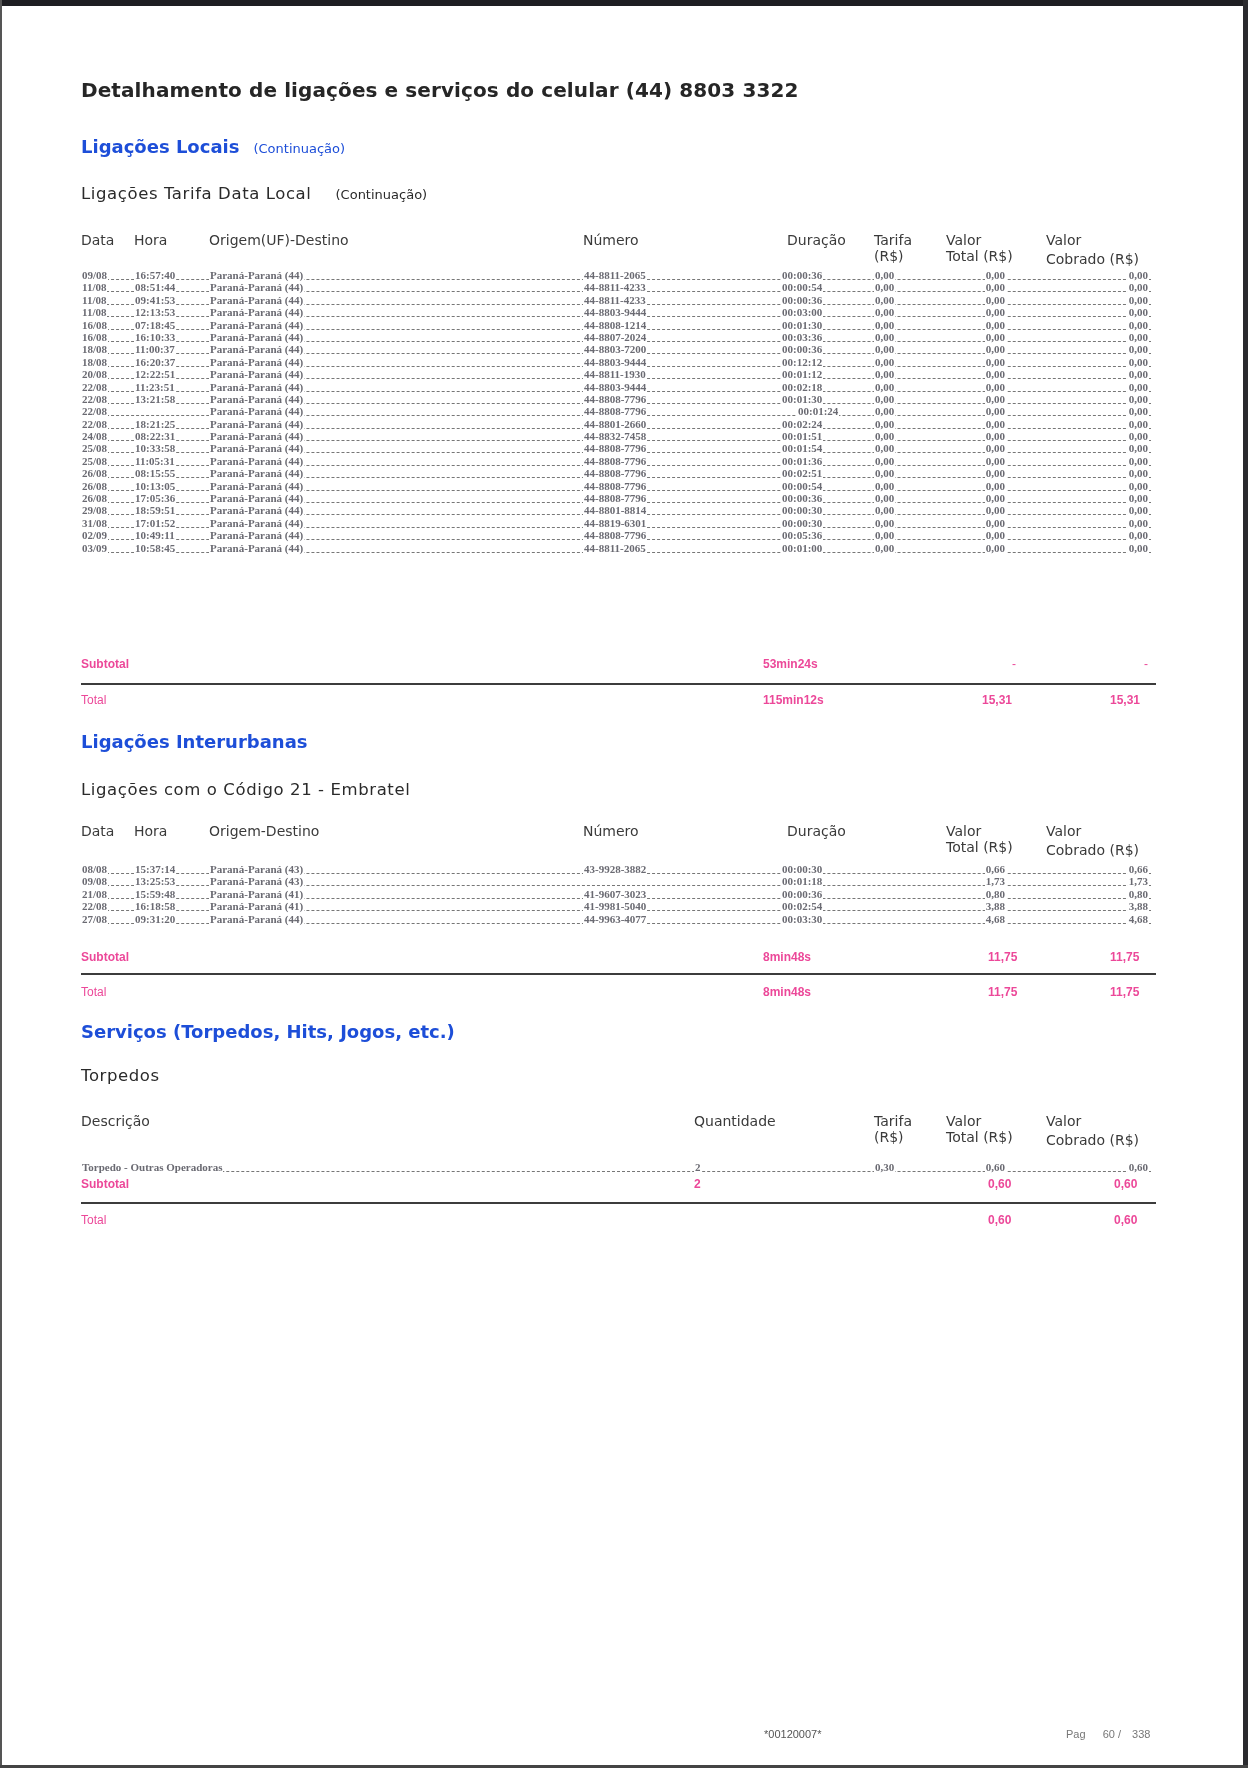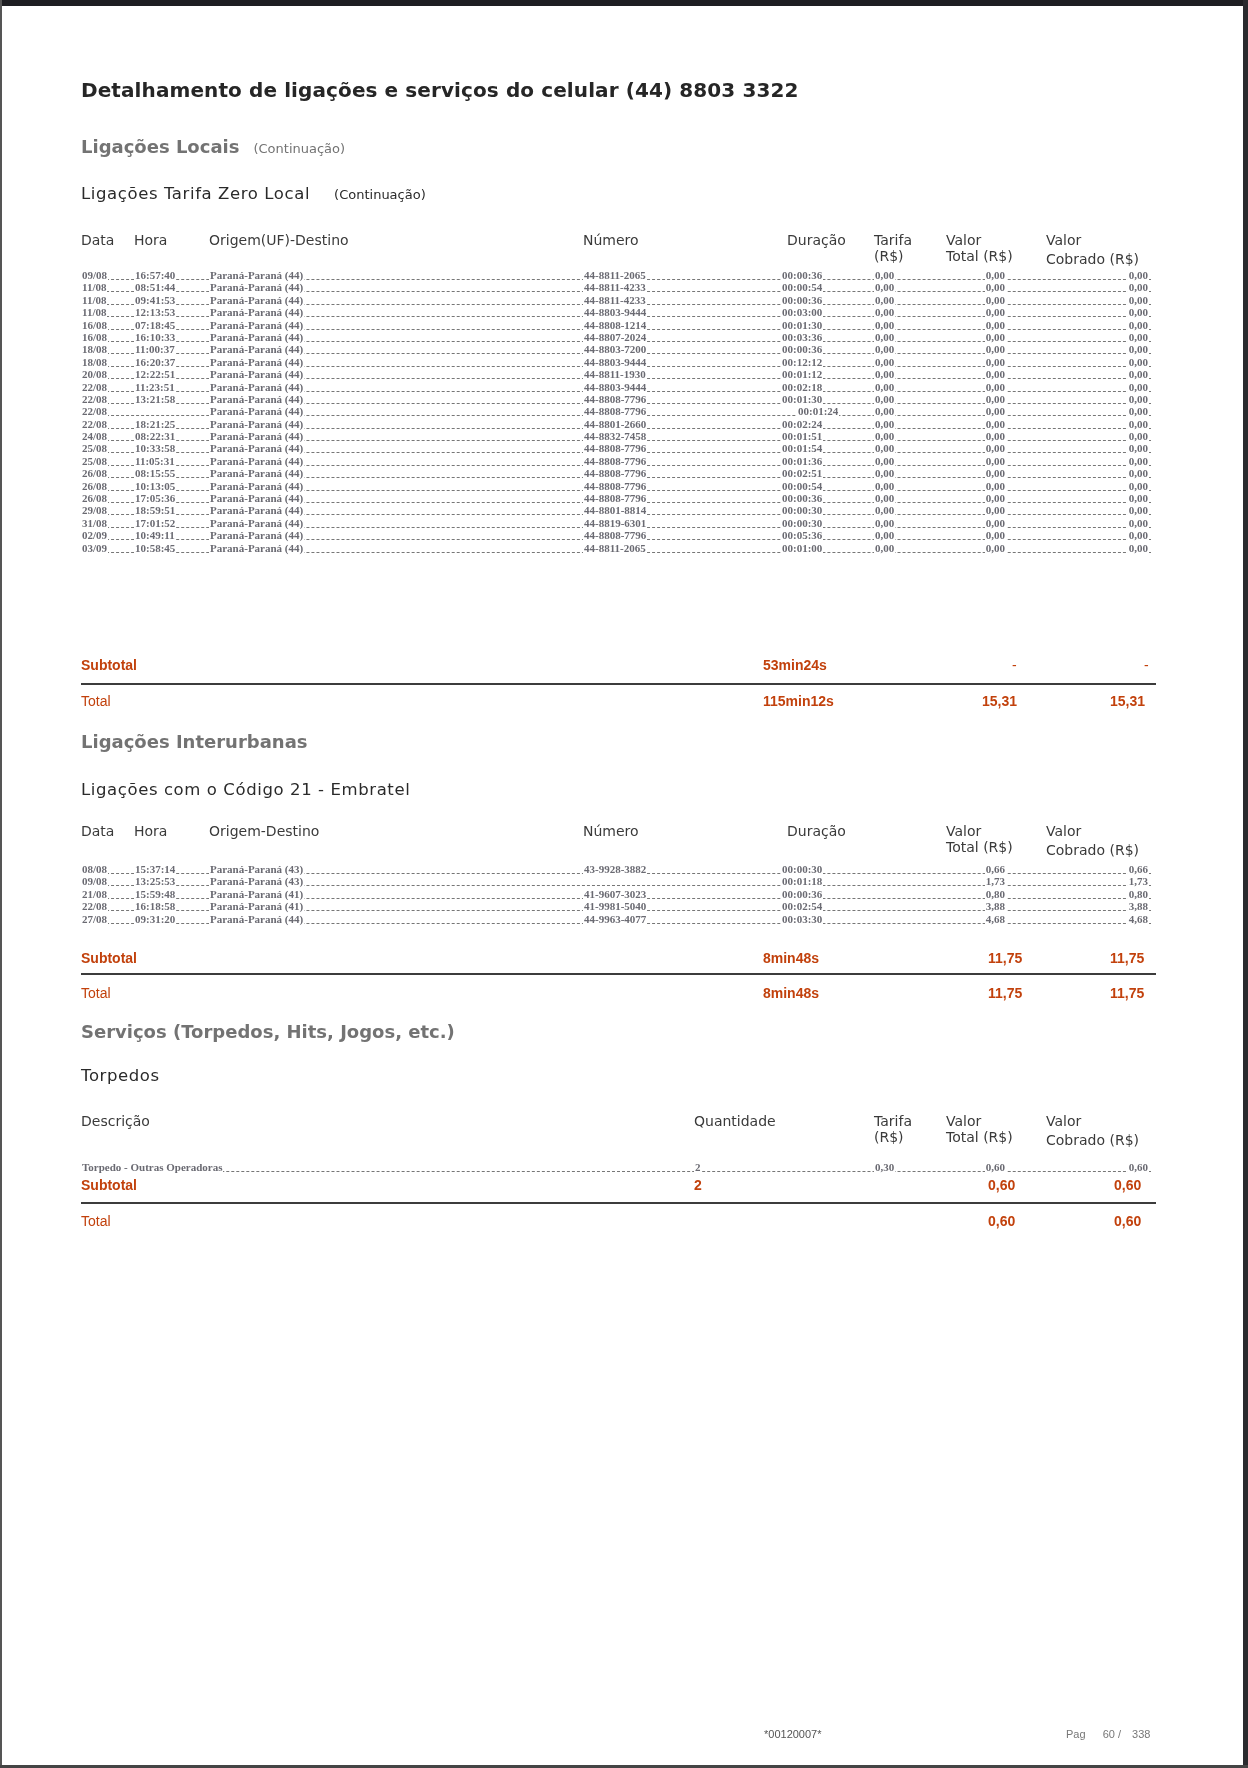--- a/index.html
+++ b/index.html
@@ -10,21 +10,21 @@
     color: #2b2b2b;
   }
   .scan-top { position: absolute; left: 0; top: 0; width: 1248px; height: 6px; background: #1e1e22; }
   .scan-right { position: absolute; right: 0; top: 0; width: 5px; height: 1768px; background: #2a2a2e; }
   .scan-left { position: absolute; left: 0; top: 0; width: 2px; height: 1768px; background: #555; }
   .scan-bottom { position: absolute; left: 0; bottom: 0; width: 1248px; height: 3px; background: #444; }
 
   .page { position: absolute; left: 81px; top: 0; width: 1070px; }
 
   .title { position: absolute; top: 78px; left: 0; font-size: 20px; font-weight: 600; color: #262626; letter-spacing: 0.1px; }
-  .h1 { position: absolute; left: 0; font-size: 18px; font-weight: 600; color: #737373; }
+  .h1 { position: absolute; left: 0; font-size: 18px; font-weight: 600; color: #1d4ed8; }
   .h2 { position: absolute; left: 0; font-size: 16.5px; font-weight: 400; color: #2a2a2a; letter-spacing: 0.6px; }
   .cont { font-size: 13px; font-weight: 400; margin-left: 14px; }
   .h2 .cont { margin-left: 24px; letter-spacing: 0; }
 
   .hdr { position: absolute; left: 0; width: 1070px; font-size: 14px; color: #3a3a3a; line-height: 16px; }
   .hdr span { position: absolute; top: 0; white-space: nowrap; }
 
   .rows { position: absolute; left: 0; width: 1070px; font-weight: bold; }
   .row {
     position: relative; height: 12.4px; width: 1070px;
@@ -32,21 +32,21 @@
     line-height: 12px;
   }
   .row .dash {
     position: absolute; left: 0; right: 0; top: 10px; height: 0;
     border-top: 1px dashed #777;
   }
   .row span { position: absolute; top: 0; background: #fff; padding: 0 1px; white-space: nowrap; }
 
   .subtotal, .total {
     position: absolute; left: 0; width: 1070px; height: 18px;
-    font-family: "Liberation Sans", sans-serif; font-size: 14px; color: #c2410c;
+    font-family: "Liberation Sans", sans-serif; font-size: 12px; color: #ec4899;
   }
   .subtotal span, .total span { position: absolute; top: 0; white-space: nowrap; }
   .b { font-weight: 700; }
   .rule { position: absolute; left: 0; width: 1075px; height: 0; border-top: 2px solid #3c3c3c; }
 
   .footer { position: absolute; top: 1728px; font-family: "Liberation Sans", sans-serif; font-size: 11px; color: #555; }
 </style>
 </head>
 <body>
 
@@ -56,21 +56,21 @@
 <div class="scan-bottom"></div>
 
 <div class="page">
 
   <div class="title">Detalhamento de ligações e serviços do celular (44) 8803 3322</div>
 
   <div class="h1" style="top:136px">
     <span>Ligações Locais</span><span class="cont">(Continuação)</span>
   </div>
   <div class="h2" style="top:184px">
-    <span>Ligações Tarifa Zero Local</span><span class="cont">(Continuação)</span>
+    <span>Ligações Tarifa Data Local</span><span class="cont">(Continuação)</span>
   </div>
 
   <div class="hdr" style="top:232px">
     <span style="left:0">Data</span>
     <span style="left:53px">Hora</span>
     <span style="left:128px">Origem(UF)-Destino</span>
     <span style="left:502px">Número</span>
     <span style="left:706px">Duração</span>
     <span style="left:793px"><span style="position:static">Tarifa</span><br><span style="position:static">(R$)</span></span>
     <span style="left:865px"><span style="position:static">Valor</span><br><span style="position:static">Total (R$)</span></span>

